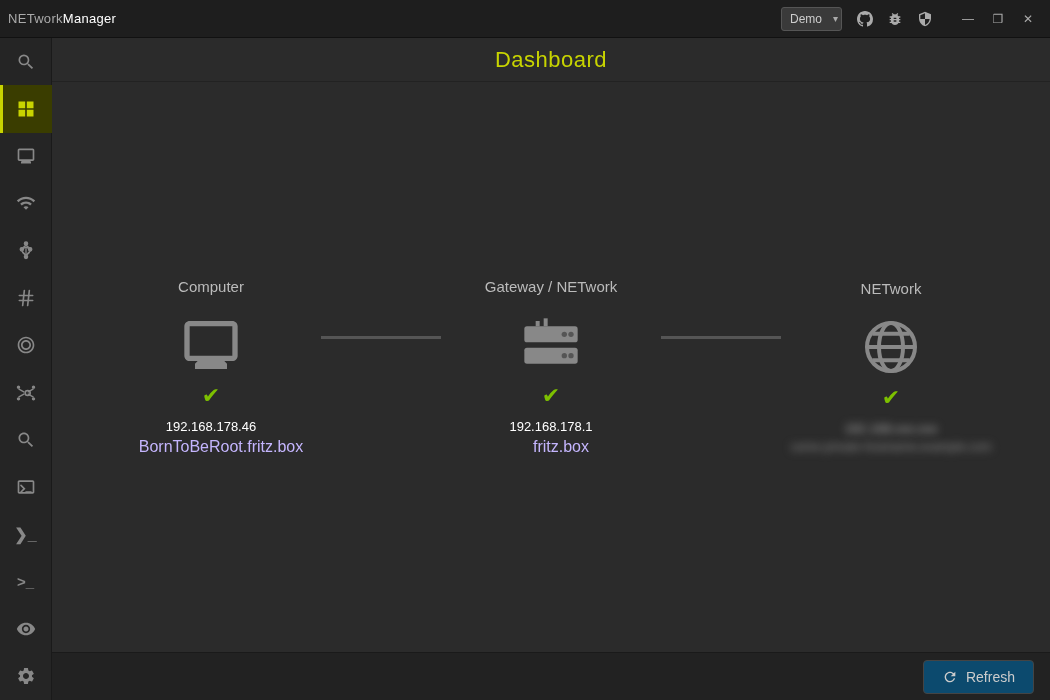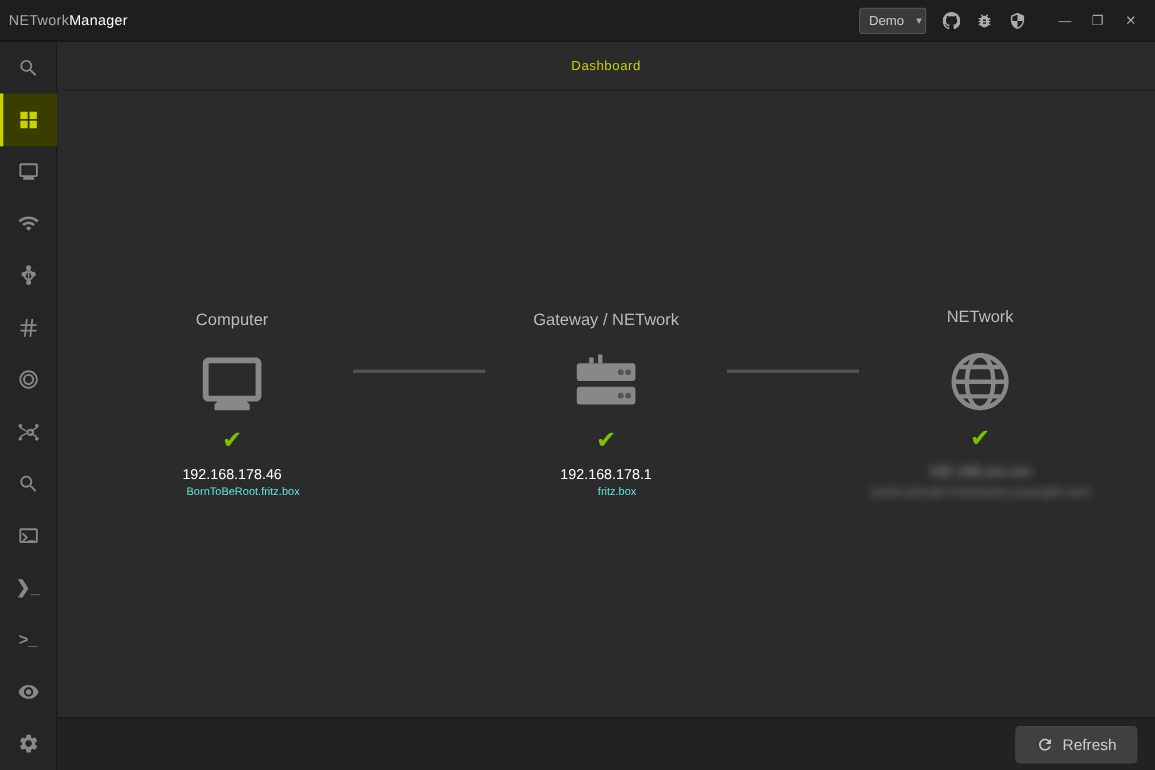--- a/index.html
+++ b/index.html
@@ -145,21 +145,21 @@
     .content-header {
       height: 44px;
       display: flex;
       align-items: center;
       justify-content: center;
       background: #2b2b2b;
       border-bottom: 1px solid #222;
     }
     .page-title {
       color: #c8d400;
-      font-size: 12px;
+      font-size: 22px;
       font-weight: 400;
       letter-spacing: 0.5px;
     }
 
     
     .dashboard {
       flex: 1;
       display: flex;
       align-items: center;
       justify-content: center;
@@ -203,22 +203,22 @@
       margin-bottom: 10px;
     }
 
     .node-ip {
       font-size: 13px;
       color: #ffffff;
       margin-bottom: 4px;
     }
 
     .node-hostname {
-      font-size: 10px;
-      color: #5eead4;
+      font-size: 16px;
+      color: #c4b5fd;
       margin-left: 20px;
     }
 
     .connector-line {
       width: 120px;
       height: 3px;
       background: #555;
       margin-bottom: 60px;
       flex-shrink: 0;
     }
@@ -240,21 +240,21 @@
       align-items: center;
       justify-content: flex-end;
       padding: 0 16px;
       gap: 0;
     }
 
     .refresh-btn {
       display: flex;
       align-items: center;
       gap: 8px;
-      background: #404040;
+      background: #0c4a6e;
       border: 1px solid #444;
       color: #ccc;
       font-size: 14px;
       padding: 6px 18px;
       border-radius: 4px;
       cursor: pointer;
       height: 34px;
     }
 
     

